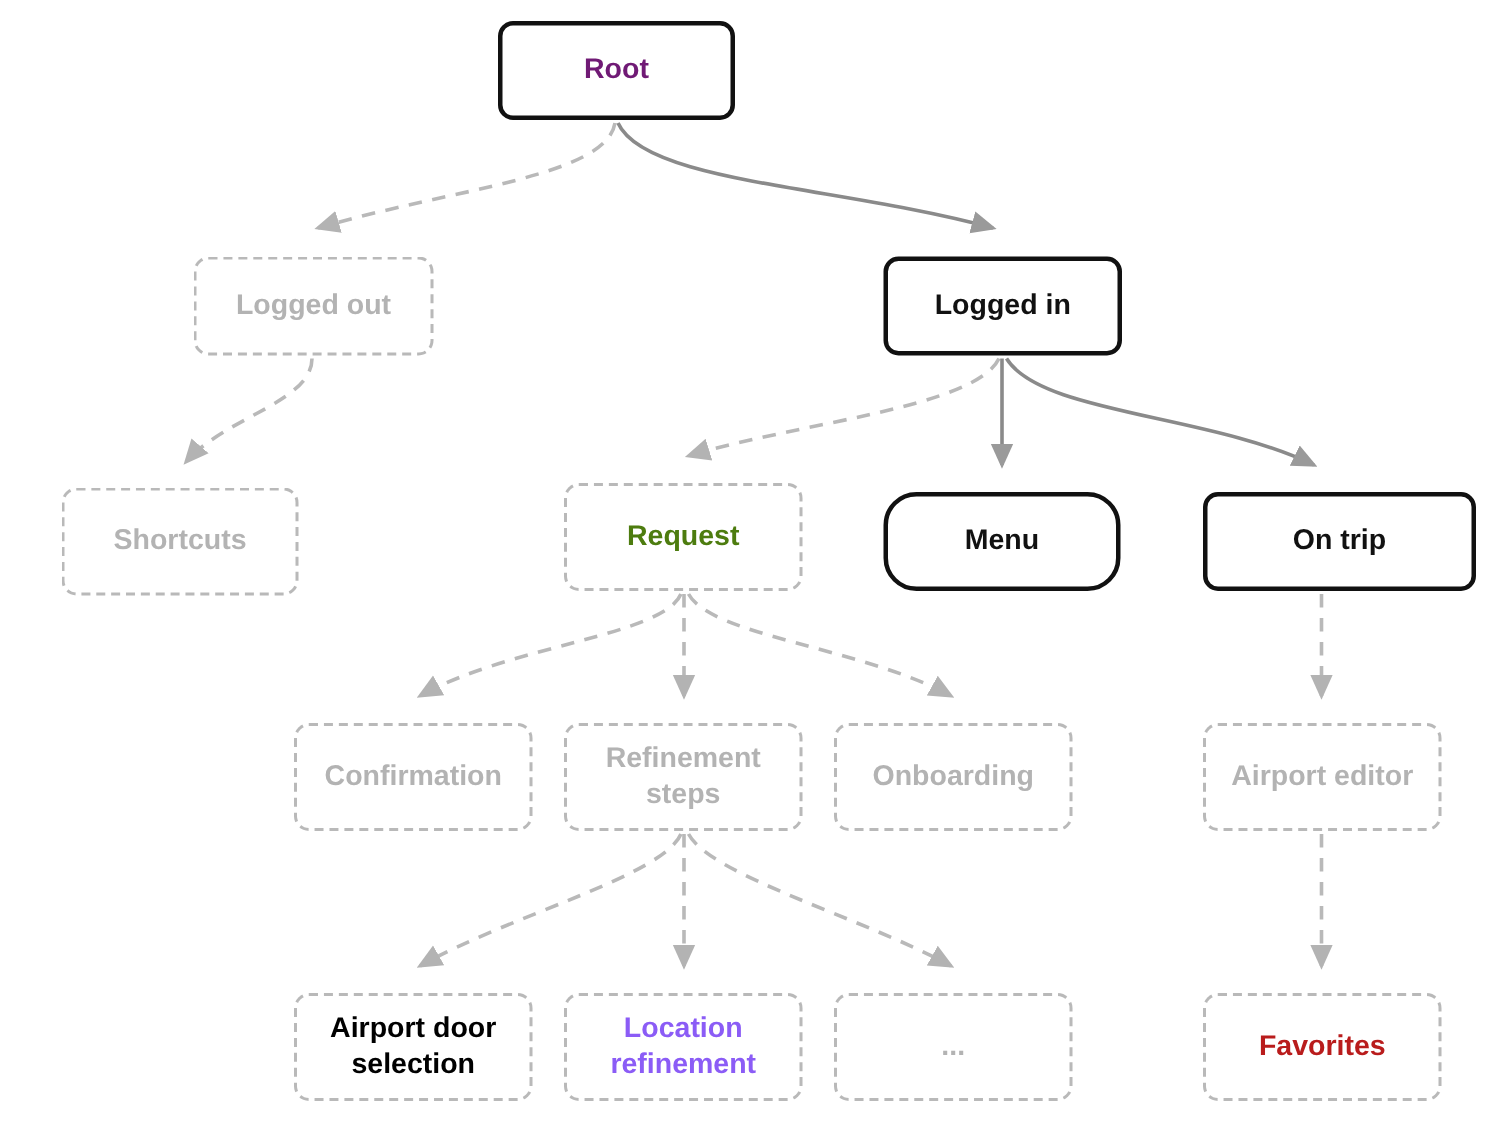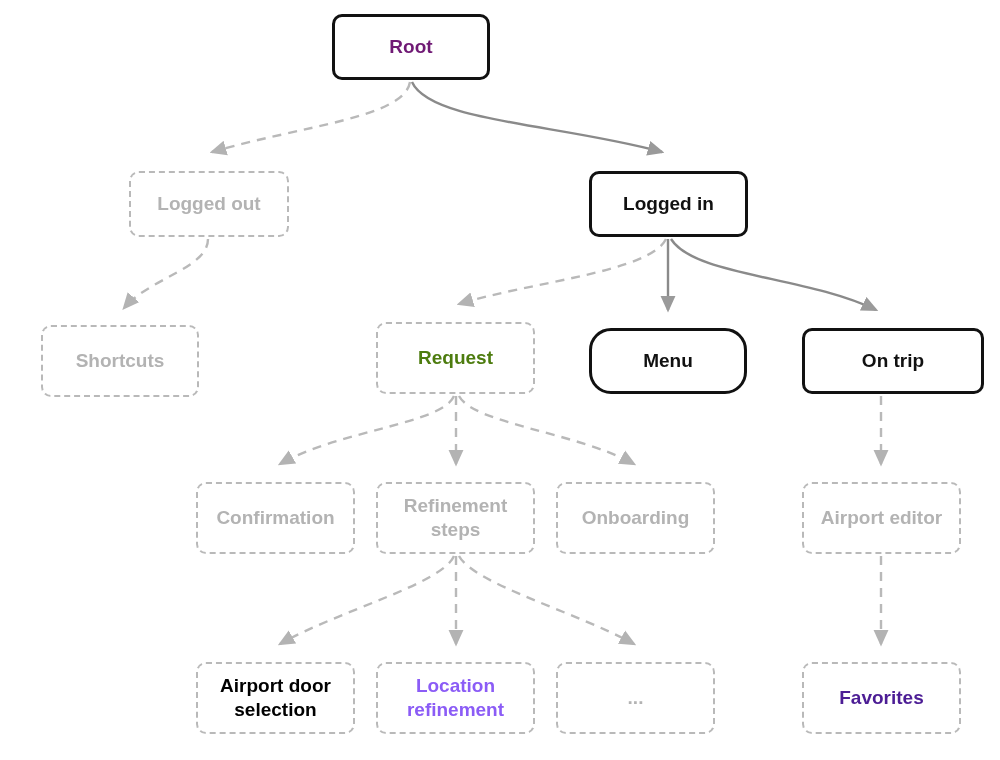--- a/index.html
+++ b/index.html
@@ -125,17 +125,17 @@
         <span class="node-label">Airport door
 selection</span>
       </div>
       <div class="node inactive" style="left: 376px; top: 662px; width: 159px; height: 72px; border-color: rgb(185, 185, 185); color: #8b5cf6;">
         <span class="node-label">Location
 refinement</span>
       </div>
       <div class="node inactive" style="left: 556px; top: 662px; width: 159px; height: 72px; border-color: rgb(185, 185, 185); color: rgb(179, 179, 179);">
         <span class="node-label">...</span>
       </div>
-      <div class="node inactive" style="left: 802px; top: 662px; width: 159px; height: 72px; border-color: rgb(185, 185, 185); color: #4c1d95;">
+      <div class="node inactive" style="left: 802px; top: 662px; width: 159px; height: 72px; border-color: rgb(185, 185, 185); color: #b91c1c;">
         <span class="node-label">Favorites</span>
       </div>
     </div>
 </div>
 
 </body></html>

